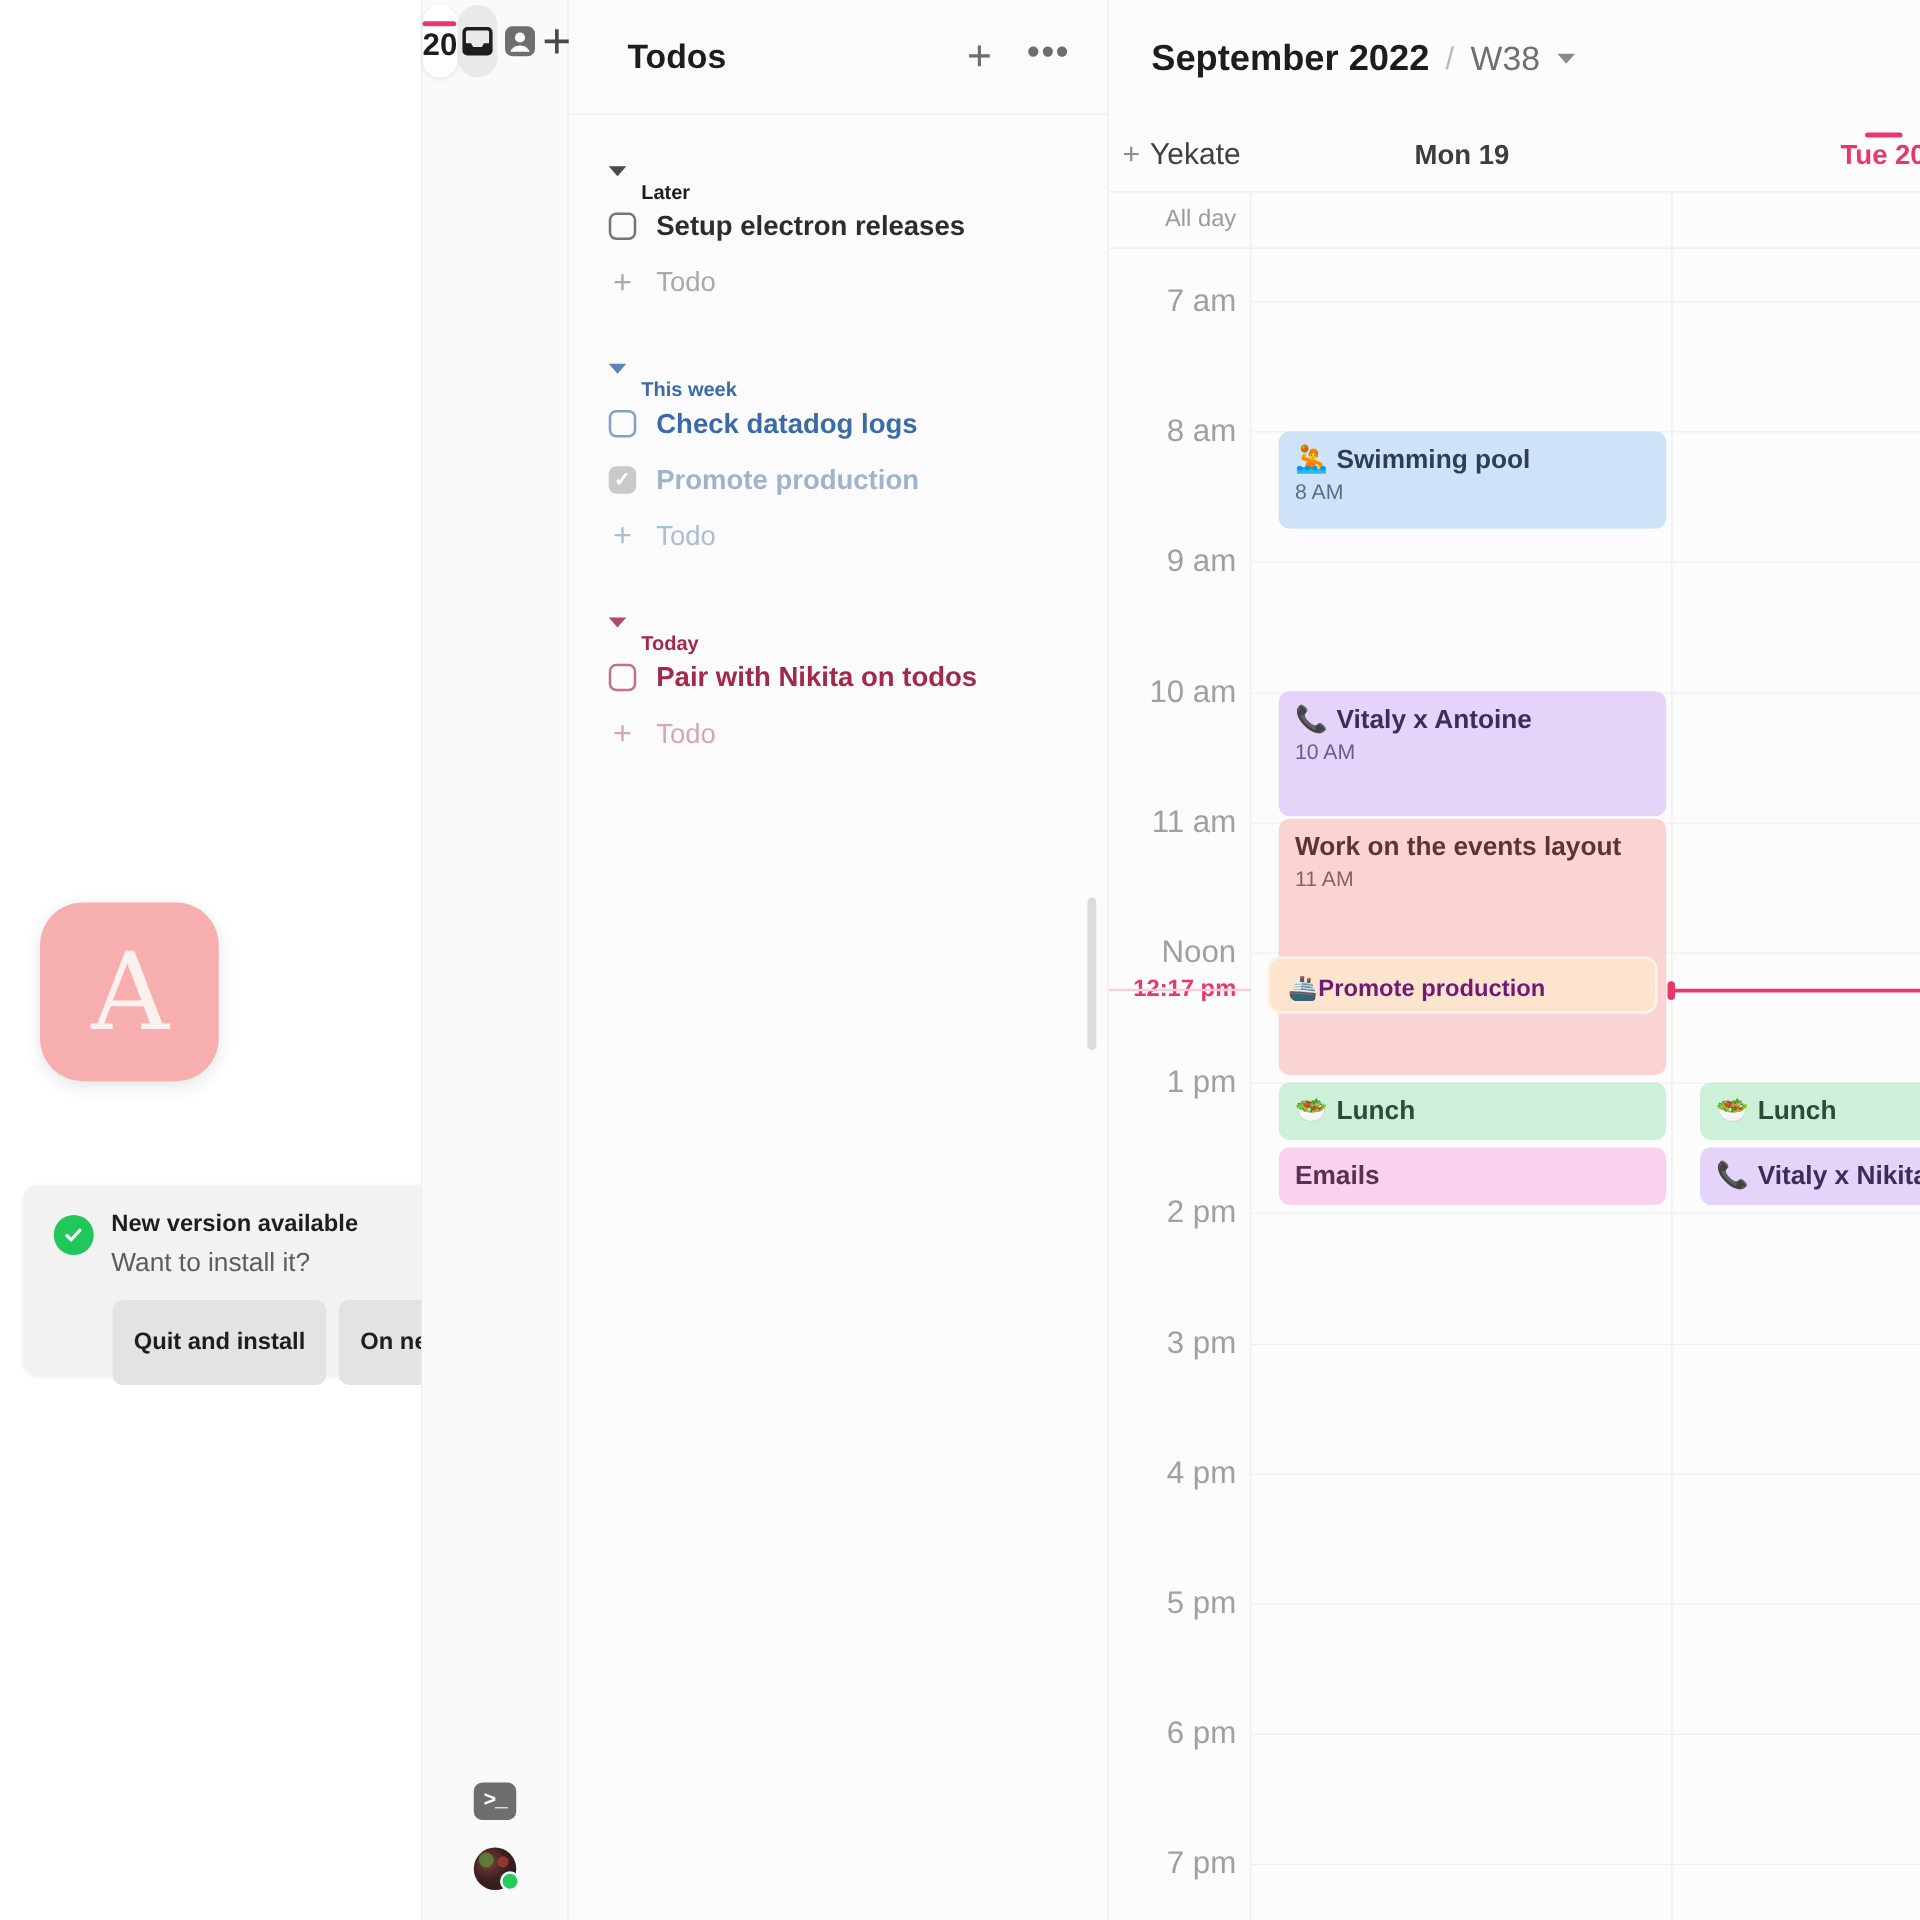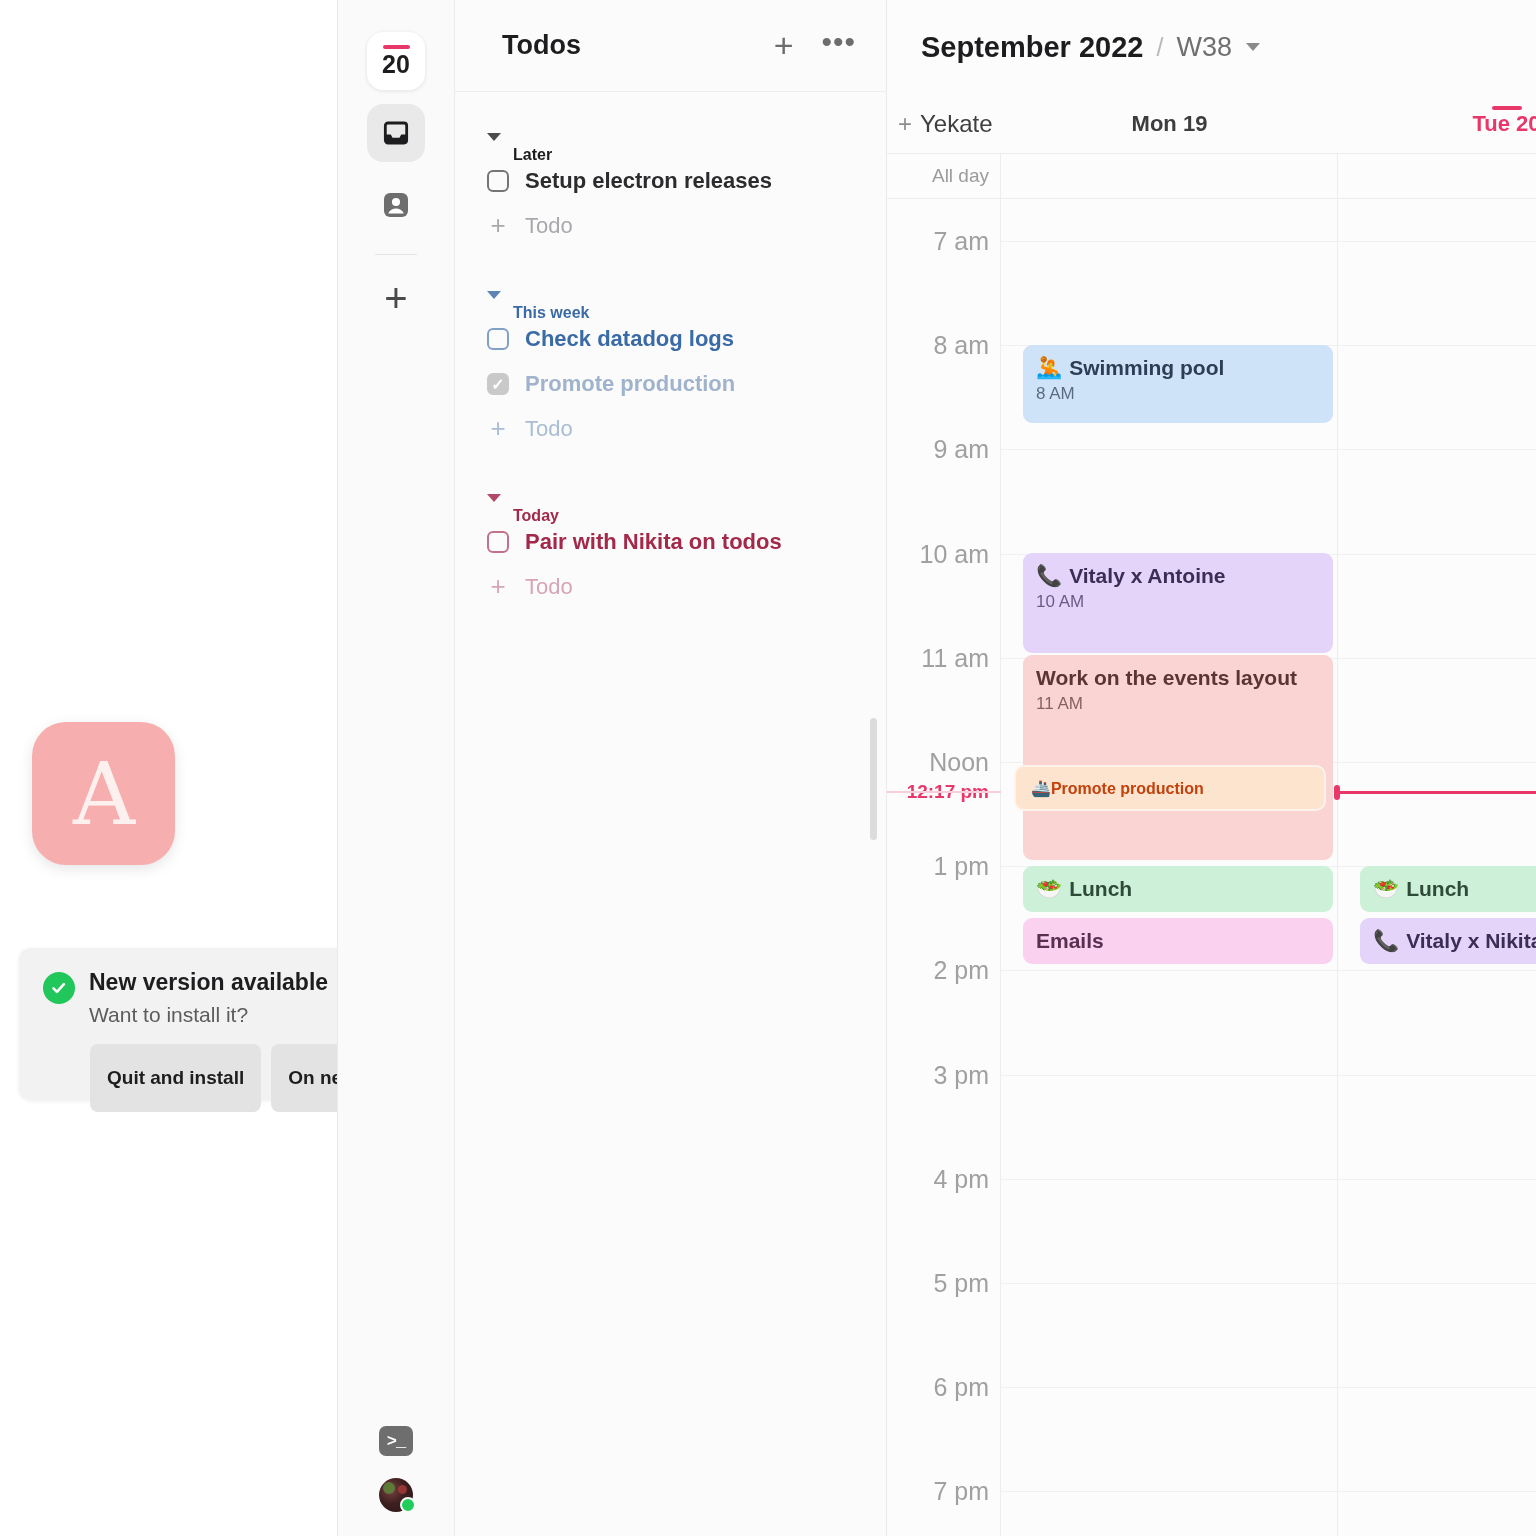--- a/index.html
+++ b/index.html
@@ -34,21 +34,21 @@
     padding: 22px 24px 0 24px;
   }
   .toast-row { display: flex; align-items: flex-start; gap: 14px; }
   .toast-check {
     width: 32px; height: 32px; border-radius: 50%;
     background: #21c75a; flex: 0 0 32px;
     display: flex; align-items: center; justify-content: center;
     margin-top: 2px;
   }
   .toast-check svg { display: block; }
-  .toast-title { font-size: 23px; font-weight: bold; color: #1d1d1f; line-height: 1.1; }
+  .toast-title { font-size: 19px; font-weight: bold; color: #1d1d1f; line-height: 1.1; }
   .toast-sub   { font-size: 21px; color: #5c5c5e; margin-top: 8px; line-height: 1.1; }
   .toast-btns { display: flex; gap: 10px; margin: 18px 0 0 47px; }
   .toast-btn {
     background: #e3e3e3; border: none; border-radius: 8px;
     padding: 23px 17px; font-size: 19px; font-weight: bold; color: #1d1d1f;
     font-family: "Liberation Sans", sans-serif; cursor: pointer;
   }
 
   
   .window {
@@ -57,22 +57,22 @@
     background: #fbfbfb;
     border-left: 1px solid #e9e9e9;
     display: flex;
   }
 
   
   .rail {
     width: 117px; flex: 0 0 117px; height: 100%;
     background: #fafafa;
     border-right: 1px solid #eceaea;
-    display: flex; flex-direction: column; align-items: center;
-    padding-top: 32px; position: relative;
+    display: flex; flex-direction: row; align-items: flex-start;
+    padding-top: 4px; position: relative;
   }
   .rail-tile {
     width: 58px; height: 58px; border-radius: 16px;
     display: flex; align-items: center; justify-content: center;
     margin-bottom: 14px; position: relative; cursor: pointer;
   }
   .tile-date { background: #ffffff; box-shadow: 0 1px 4px rgba(0,0,0,0.10); flex-direction: column; }
   .tile-date .bar { width: 27px; height: 4px; border-radius: 2px; background: #e8386a; margin-bottom: 3px; }
   .tile-date .num { font-size: 25px; font-weight: bold; color: #1d1d1f; line-height: 1; }
   .tile-active { background: #e9e9e9; }
@@ -187,21 +187,21 @@
 
   .ev { position: absolute; left: 22px; right: 4px; border-radius: 9px; padding: 11px 13px 0 13px;
         overflow: hidden; cursor: pointer; }
   .ev .t  { font-size: 21px; font-weight: bold; line-height: 1.15; white-space: nowrap; }
   .ev .tm { font-size: 17px; margin-top: 4px; opacity: .72; }
   .ev .emo { margin-right: 7px; }
 
   .ev-nested { position: absolute; left: 13px; right: 11px; border-radius: 10px;
                background: #fce4cf; border: 2px solid #fdf3ea; padding: 12px 13px 0 15px;
                cursor: pointer; }
-  .ev-nested .t { font-size: 16px; font-weight: bold; color: #c2410c; white-space: nowrap; }
+  .ev-nested .t { font-size: 19px; font-weight: bold; color: #701a75; white-space: nowrap; }
 
   .nowline { position: absolute; height: 3px; background: #e8386a; }
   .nowline .cap { position: absolute; left: -4px; top: -6px; width: 6px; height: 15px;
                   border-radius: 3px; background: #e8386a; }
   .nowline-faint { position: absolute; height: 2px; background: #f6c4d2; }
 </style>
 </head>
 <body>
 
 <div id="root">

